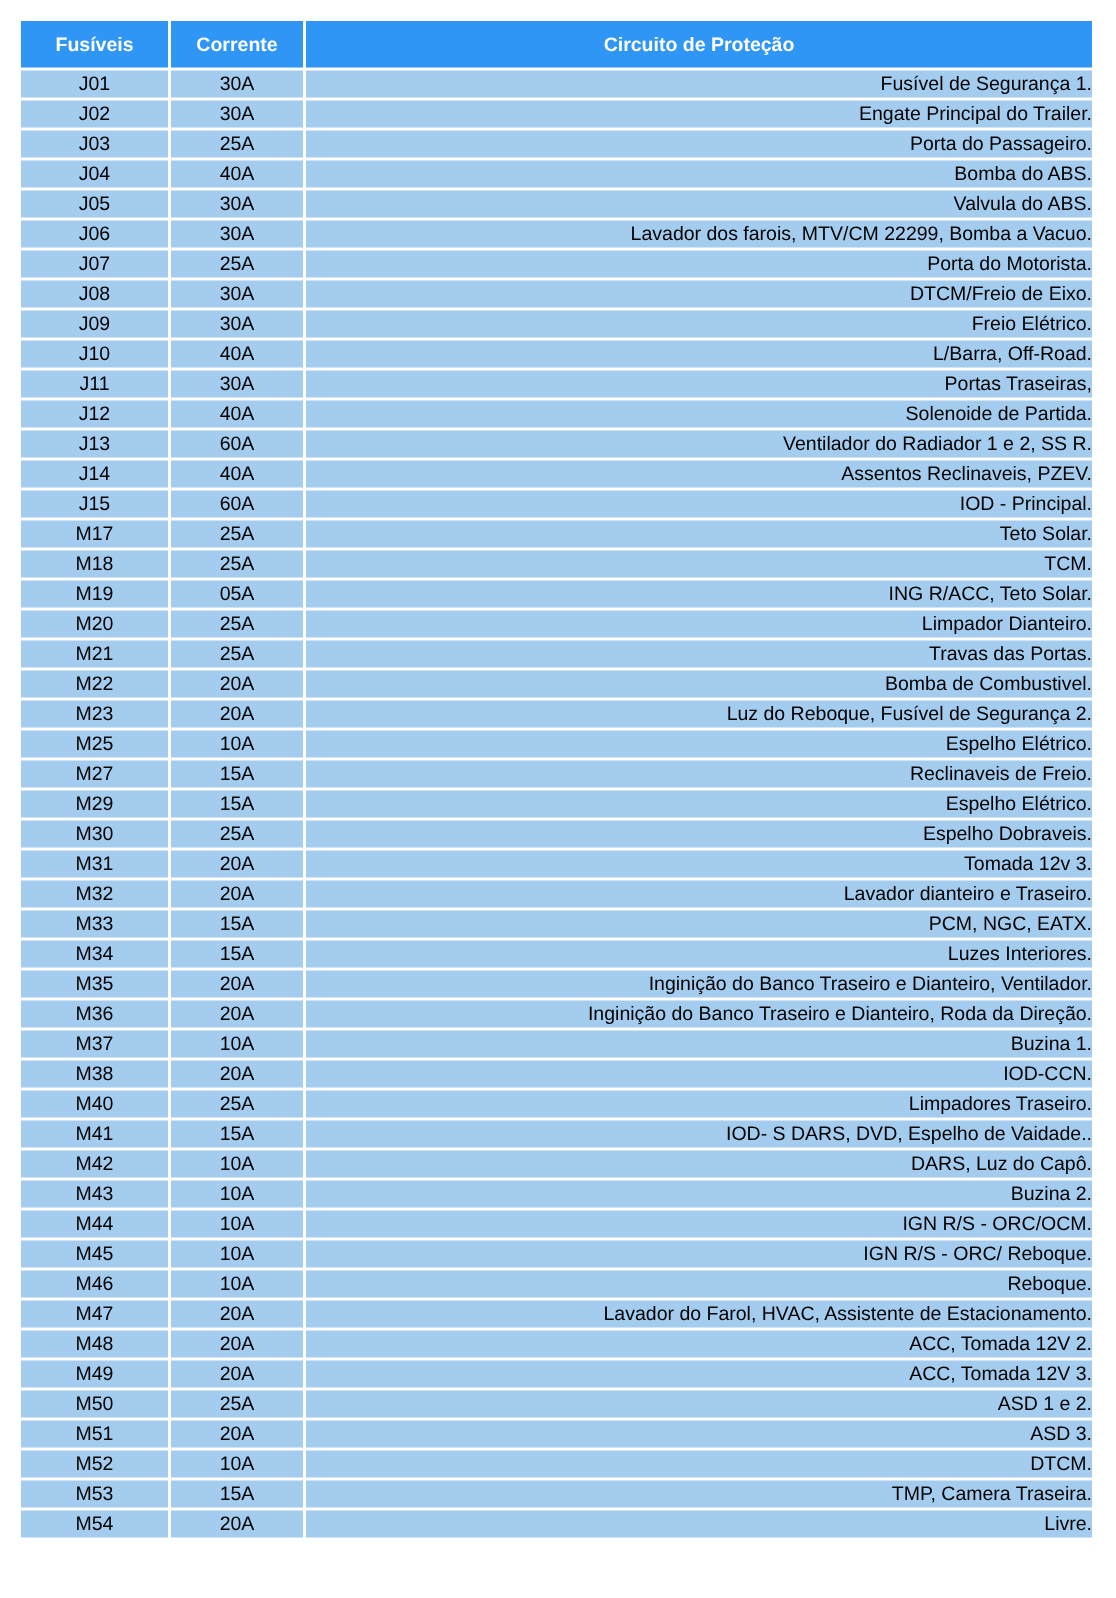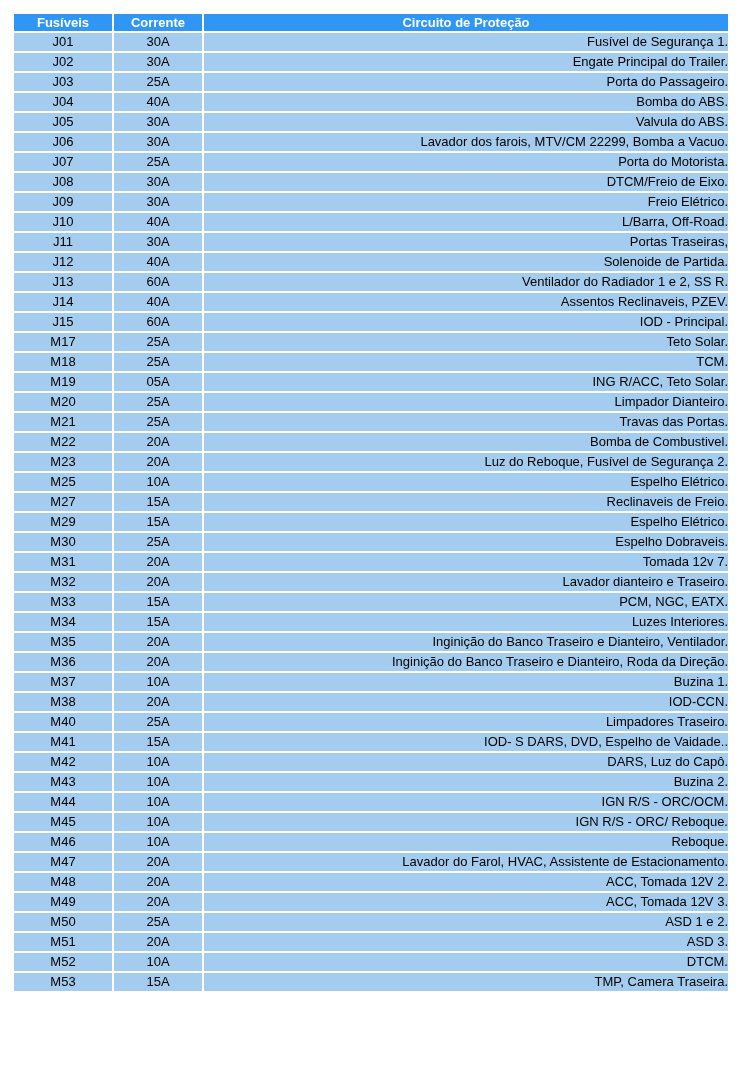--- a/index.html
+++ b/index.html
@@ -24,21 +24,21 @@
     border-spacing: 2px;
     table-layout: fixed;
   }
   table.fuse-table th {
     background: #2f96f6;
     color: #ffffff;
     font-size: 13px;
     font-weight: bold;
     height: 17px;
     line-height: 17px;
-    padding: 0;
+    padding: 7px;
     text-align: center;
     white-space: nowrap;
     overflow: hidden;
   }
   table.fuse-table td {
     background: #a3ccee;
     color: #000000;
     font-size: 13px;
     height: 16px;
     line-height: 16px;
@@ -197,21 +197,21 @@
           <td class="col-circuit">Espelho Elétrico.</td>
         </tr>
         <tr>
           <td class="col-fuse">M30</td>
           <td class="col-current">25A</td>
           <td class="col-circuit">Espelho Dobraveis.</td>
         </tr>
         <tr>
           <td class="col-fuse">M31</td>
           <td class="col-current">20A</td>
-          <td class="col-circuit">Tomada 12v 7.</td>
+          <td class="col-circuit">Tomada 12v 3.</td>
         </tr>
         <tr>
           <td class="col-fuse">M32</td>
           <td class="col-current">20A</td>
           <td class="col-circuit">Lavador dianteiro e Traseiro.</td>
         </tr>
         <tr>
           <td class="col-fuse">M33</td>
           <td class="col-current">15A</td>
           <td class="col-circuit">PCM, NGC, EATX.</td>
@@ -303,16 +303,21 @@
         </tr>
         <tr>
           <td class="col-fuse">M52</td>
           <td class="col-current">10A</td>
           <td class="col-circuit">DTCM.</td>
         </tr>
         <tr>
           <td class="col-fuse">M53</td>
           <td class="col-current">15A</td>
           <td class="col-circuit">TMP, Camera Traseira.</td>
+        </tr>
+        <tr>
+          <td class="col-fuse">M54</td>
+          <td class="col-current">20A</td>
+          <td class="col-circuit">Livre.</td>
         </tr>
       </tbody>
   </table>
 </div>
 
 </body></html>

